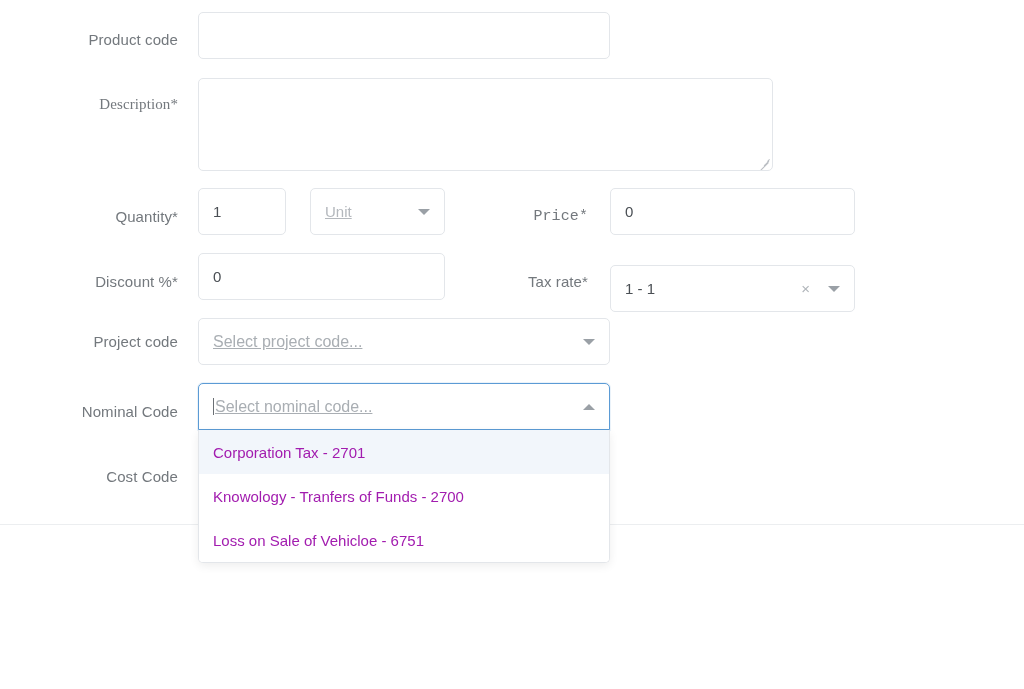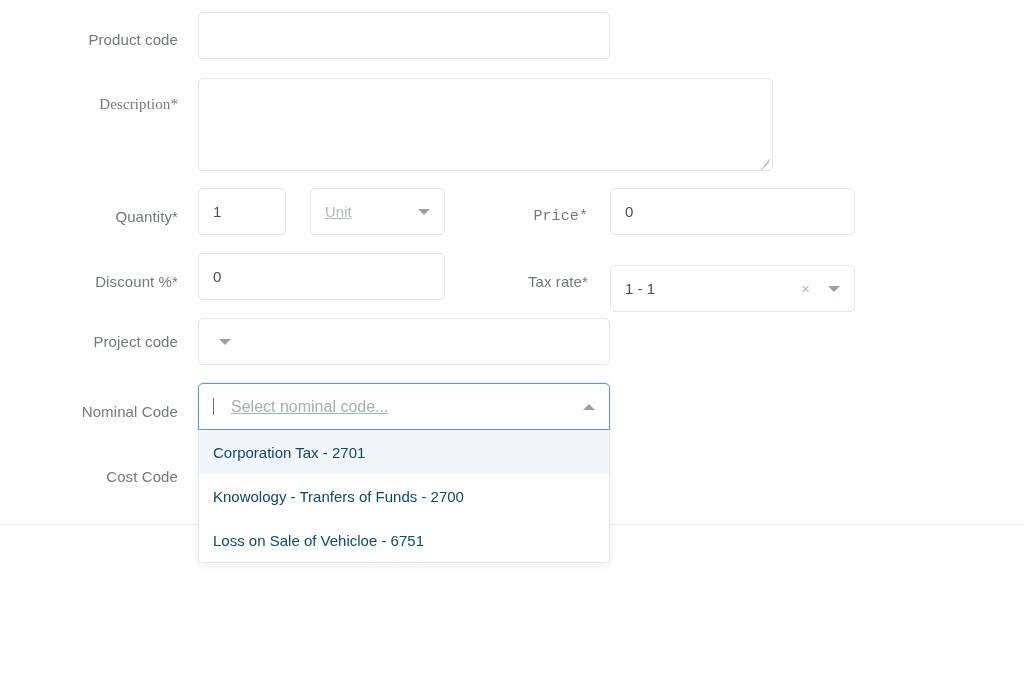--- a/index.html
+++ b/index.html
@@ -134,21 +134,21 @@
     z-index: 20;
     padding: 0;
     overflow: hidden;
   }
   .menu-item {
     height: 44px;
     display: flex;
     align-items: center;
     padding: 0 0 0 14px;
     font-size: 15px;
-    color: #0c4a6e;
+    color: #a21caf;
     white-space: nowrap;
     cursor: pointer;
     background: #ffffff;
   }
   .menu-item.highlighted { background: #f2f6fb; }
 
   
   .divider {
     position: absolute;
     left: 0;
@@ -212,29 +212,30 @@
   <div class="field" style="left:610px;top:253px;width:245px;height:47px;margin-top:12px;">
     <span class="value">1 - 1</span>
     <span class="icon-clear">×</span>
     <span class="icon-tri-down"></span>
   </div>
 
   <div class="label" style="left:0;width:178px;top:333px;text-align:right;">
     <span>Project code</span>
   </div>
   <div class="field" style="left:198px;top:318px;width:412px;height:47px;">
+    <span class="placeholder strong" style="font-size:16px;">Select project code...</span>
     <span class="icon-tri-down"></span>
   </div>
 
   <div class="label" style="left:0;width:178px;top:403px;">
     <span>Nominal Code</span>
   </div>
   <div class="field focused" style="left:198px;top:383px;width:412px;height:47px;">
     <span class="caret-bar"></span>
-    <span class="placeholder strong" style="font-size:16px;margin-left:16px;">Select nominal code...</span>
+    <span class="placeholder strong" style="font-size:16px;">Select nominal code...</span>
     <span class="icon-tri-up"></span>
   </div>
 
   <div class="menu" style="left:198px;top:430px;width:412px;">
     <div class="menu-item highlighted">
       <span>Corporation Tax - 2701</span>
     </div>
     <div class="menu-item">
       <span>Knowology - Tranfers of Funds - 2700</span>
     </div>

